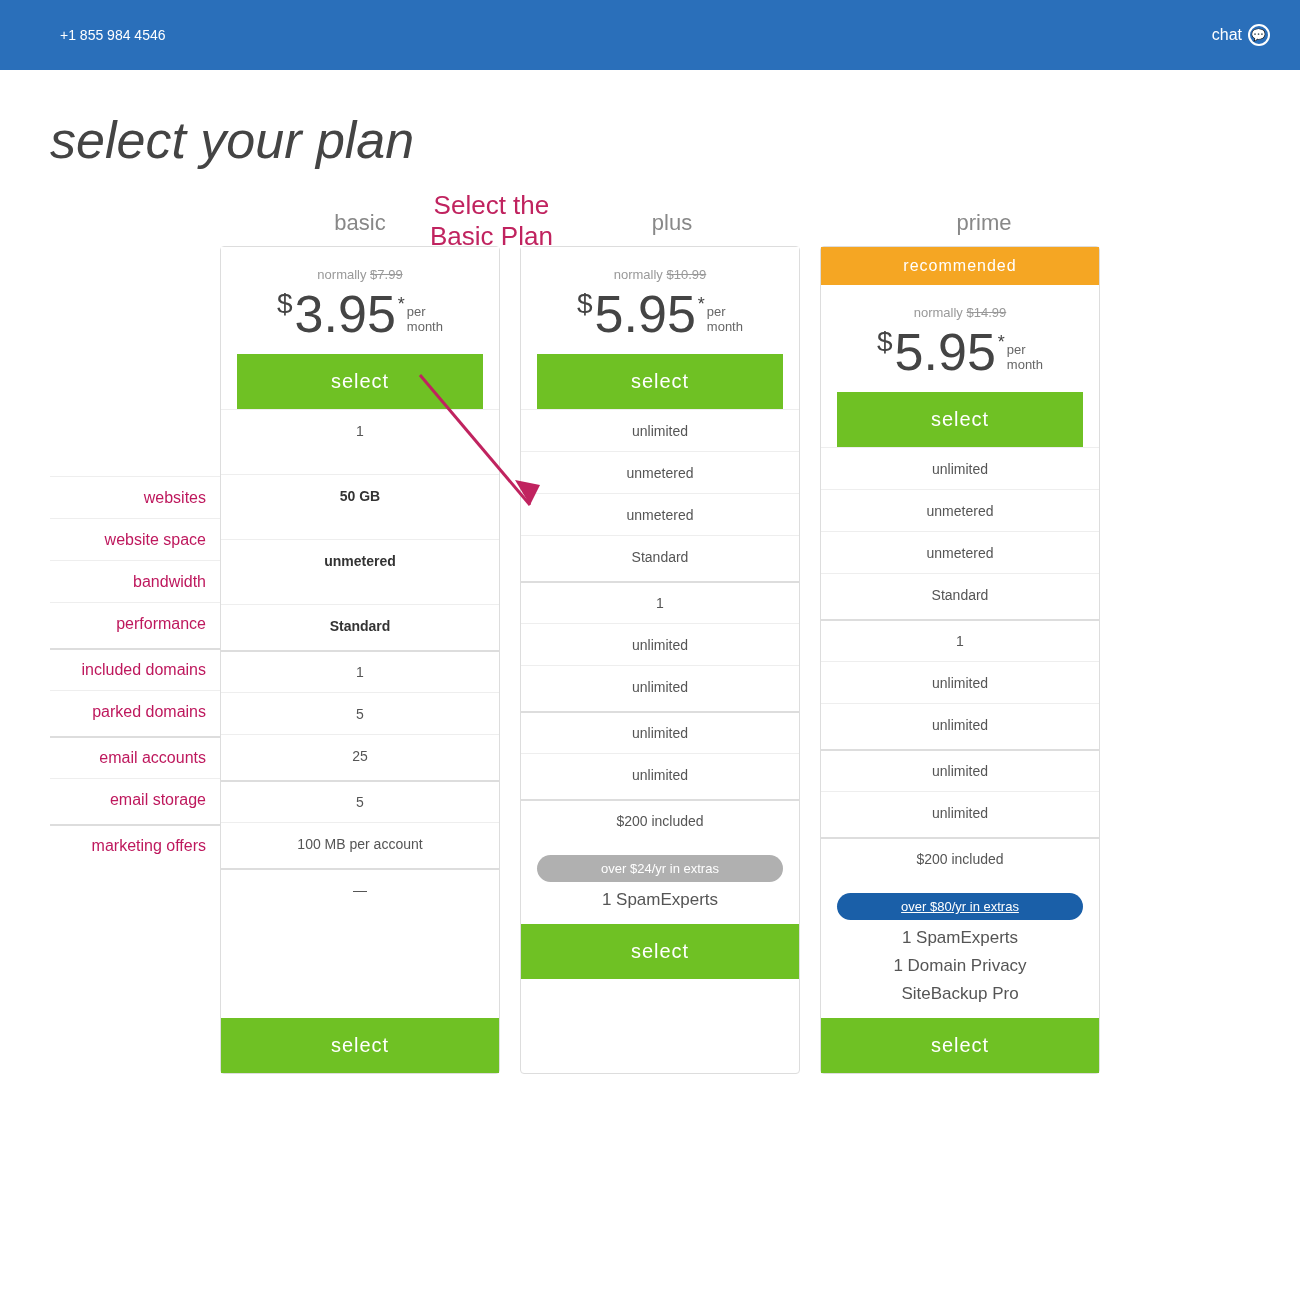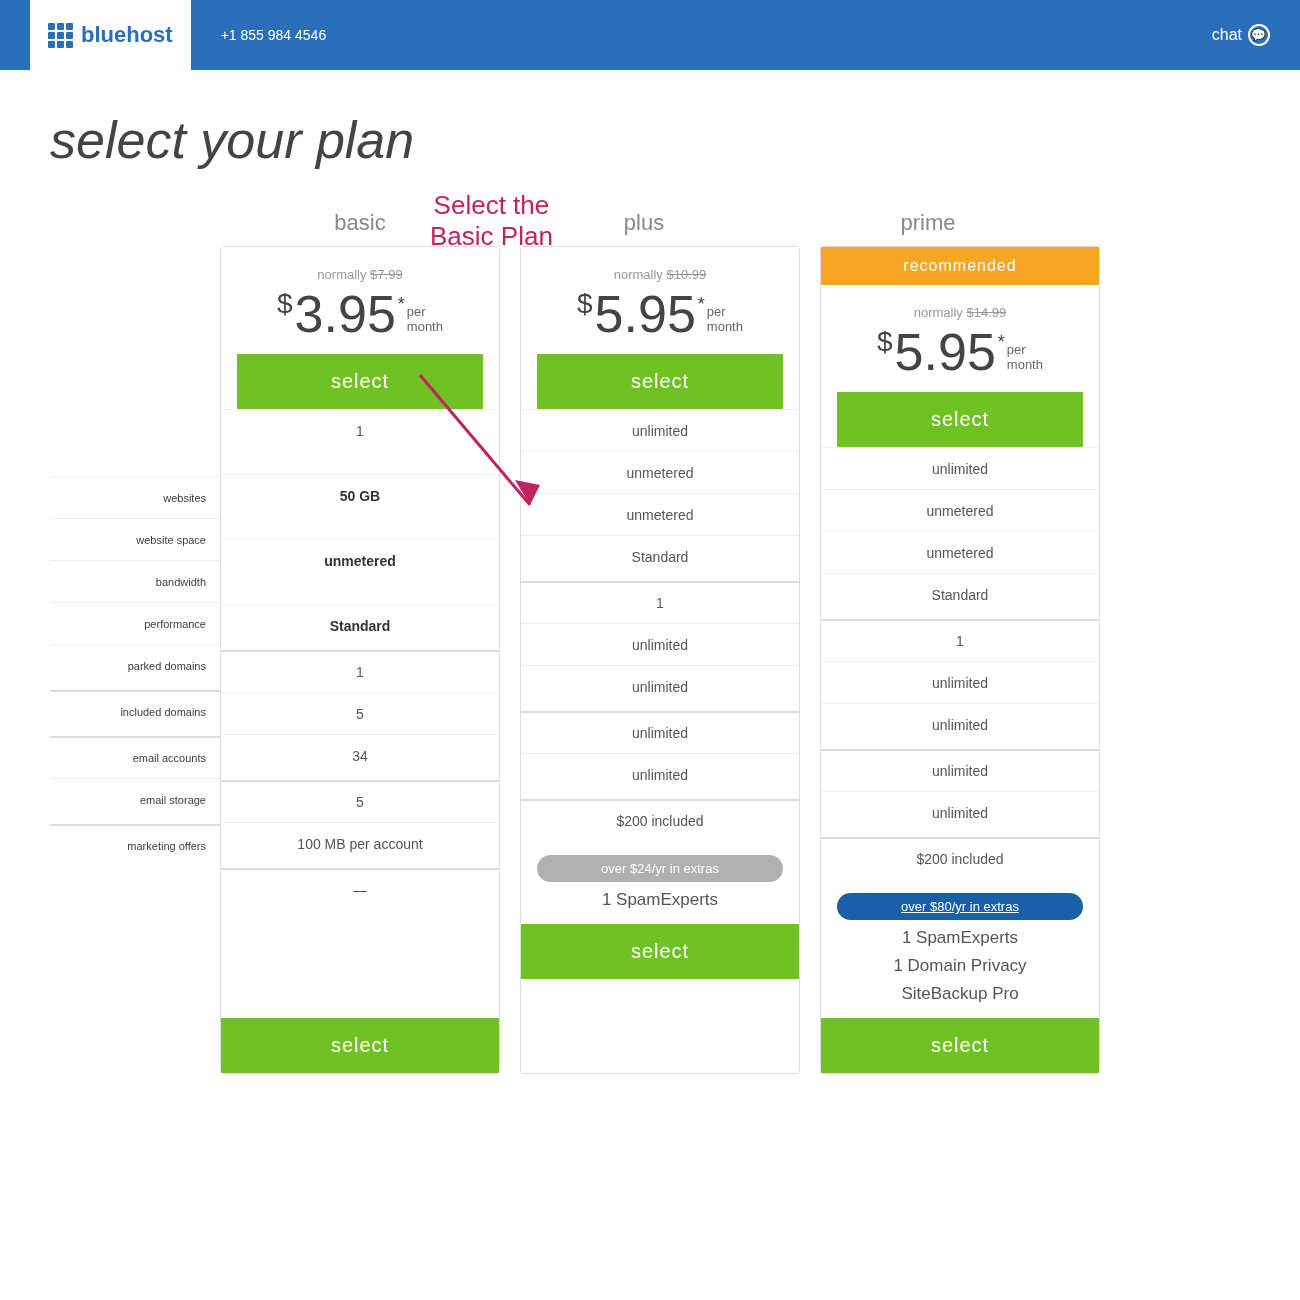--- a/index.html
+++ b/index.html
@@ -56,21 +56,21 @@
     
     .plans-wrapper {
       position: relative;
       display: flex;
       flex-direction: column;
     }
 
     .plans-header-row {
       display: flex;
       margin-left: 170px;
-      gap: 4px;
+      gap: 32px;
       margin-bottom: 0;
     }
 
     .plan-header-label {
       width: 280px;
       text-align: center;
       font-size: 22px;
       color: #888;
       font-weight: 300;
       padding-bottom: 10px;
@@ -89,22 +89,22 @@
     }
 
     .feature-spacer { height: 230px; } 
 
     .feature-label {
       height: 42px;
       display: flex;
       align-items: center;
       justify-content: flex-end;
       padding-right: 14px;
-      color: #404040;
-      font-size: 11px;
+      color: #be185d;
+      font-size: 16px;
       border-top: 1px solid #eee;
     }
     .feature-label.section-top { border-top: 2px solid #ddd; margin-top: 4px; }
 
     
     .plans-columns {
       display: flex;
       gap: 20px;
     }
 
@@ -228,34 +228,20 @@
       top: 105px;
       z-index: 10;
       pointer-events: none;
     }
   </style>
 </head>
 <body>
 
 <header class="header">
   <div class="header-left">
-    <div class="logo-box">
-      <div class="logo-grid">
-        <span></span>
-          <span></span>
-          <span></span>
-        <span></span>
-          <span></span>
-          <span></span>
-        <span></span>
-          <span></span>
-          <span></span>
-      </div>
-      <span class="logo-text">bluehost</span>
-    </div>
     <span class="header-phone">+1 855 984 4546</span>
   </div>
   <div class="header-chat">
     <span>chat</span>
     <div class="chat-bubble">💬</div>
   </div>
 </header>
 
 <div class="main">
   <h1 class="page-title">select your plan</h1>
@@ -280,22 +266,22 @@
     </div>
 
     <div class="plans-body">
 
       <div class="feature-labels">
         <div class="feature-spacer"></div>
         <div class="feature-label">websites</div>
         <div class="feature-label">website space</div>
         <div class="feature-label">bandwidth</div>
         <div class="feature-label">performance</div>
+        <div class="feature-label section-top">included domains</div>
         <div class="feature-label">parked domains</div>
-        <div class="feature-label section-top">included domains</div>
         <div class="feature-label section-top">email accounts</div>
         <div class="feature-label">email storage</div>
         <div class="feature-label section-top">marketing offers</div>
       </div>
 
       <div class="plans-columns">
 
         <div class="plan-card">
           <div class="plan-card-top">
             <div class="plan-normally">normally <s>$7.99</s></div>
@@ -307,21 +293,21 @@
             </div>
             <button class="plan-select-btn">select</button>
           </div>
           <div class="plan-features">
             <div class="feature-value">1</div>
             <div class="feature-value bold">50 GB</div>
             <div class="feature-value bold">unmetered</div>
             <div class="feature-value bold">Standard</div>
             <div class="feature-value section-top">1</div>
             <div class="feature-value">5</div>
-            <div class="feature-value">34</div>
+            <div class="feature-value">25</div>
             <div class="feature-value section-top">5</div>
             <div class="feature-value">100 MB per account</div>
             <div class="feature-value section-top">—</div>
           </div>
           <div style="flex:1;"></div>
           <button class="plan-select-bottom">select</button>
         </div>
 
         <div class="plan-card">
           <div class="plan-card-top">

